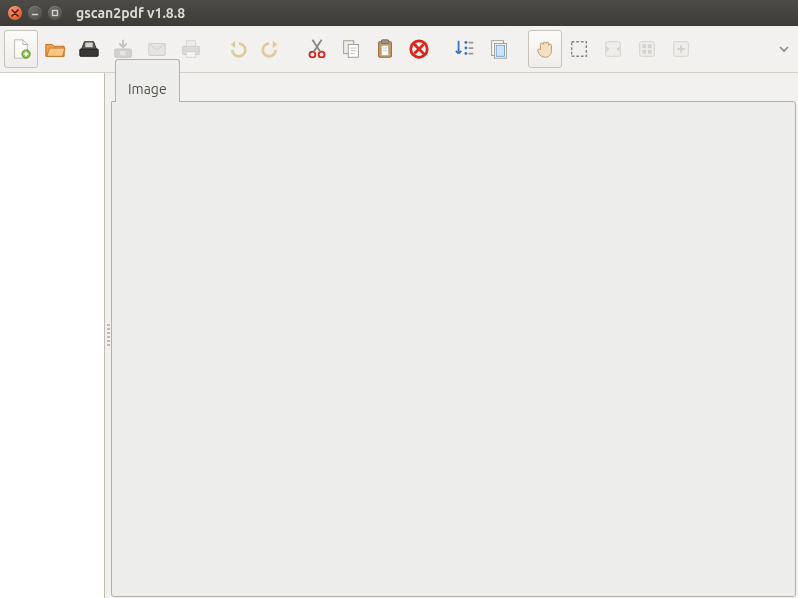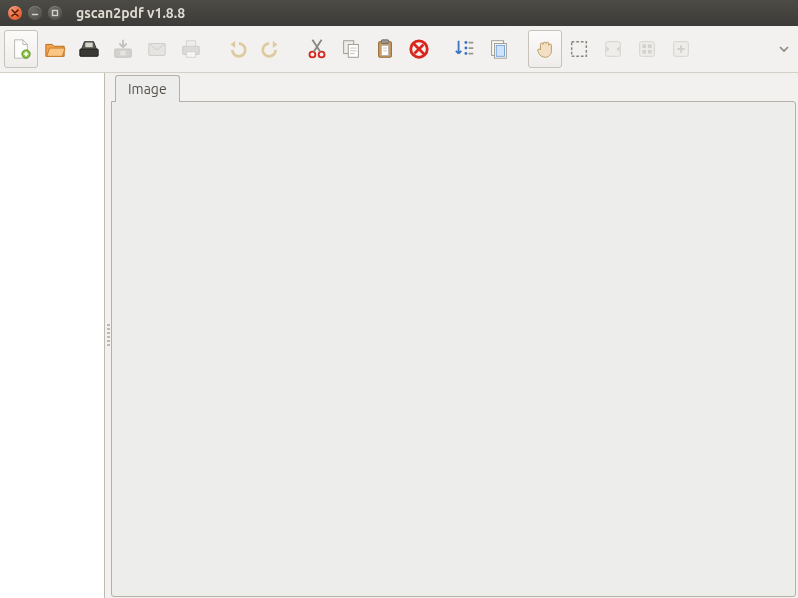--- a/index.html
+++ b/index.html
@@ -119,21 +119,21 @@
 
   .tabs {
     display: flex;
     align-items: flex-end;
     height: 28px;
     padding-left: 4px;
     position: relative;
     z-index: 2;
   }
   .tab {
-    padding: 5px 12px 5px 12px;
+    padding: 21px 12px 5px 12px;
     font-size: 14px;
     color: #555049;
     border: 1px solid #b5b0a6;
     border-bottom: none;
     border-radius: 3px 3px 0 0;
     background: #ececea;
     margin-right: 2px;
     position: relative;
     top: 1px;
   }

